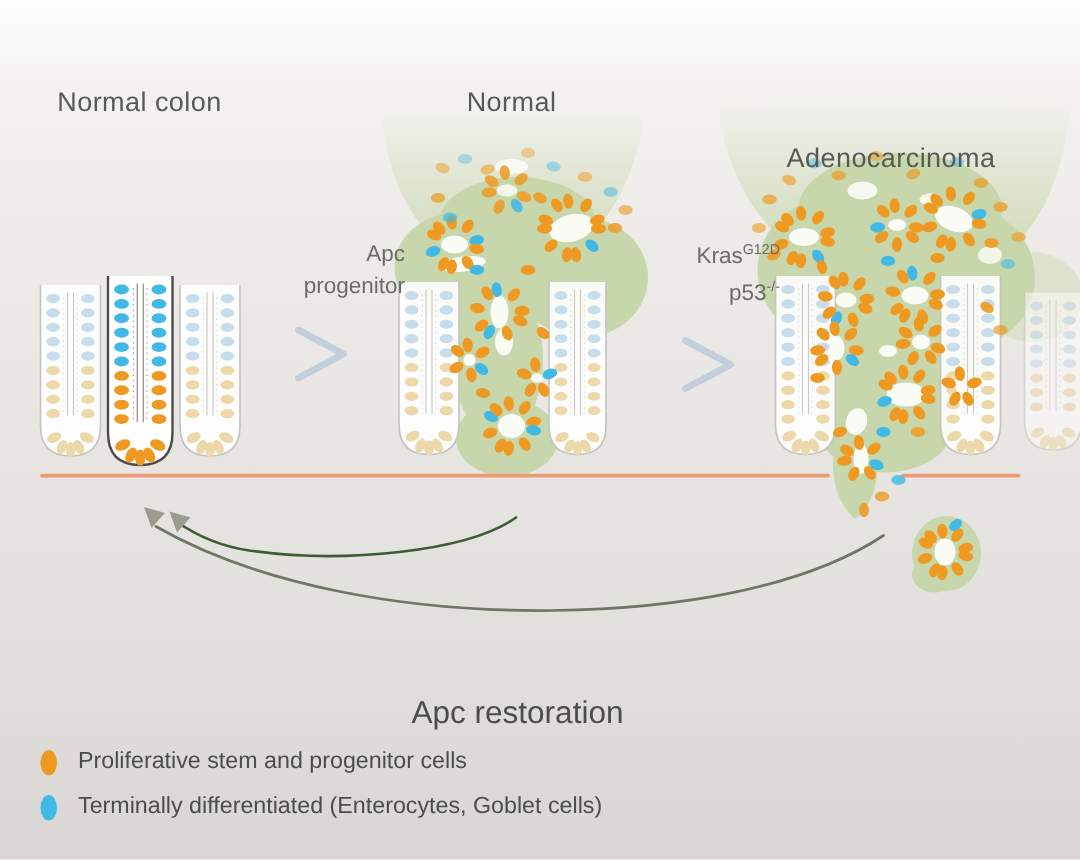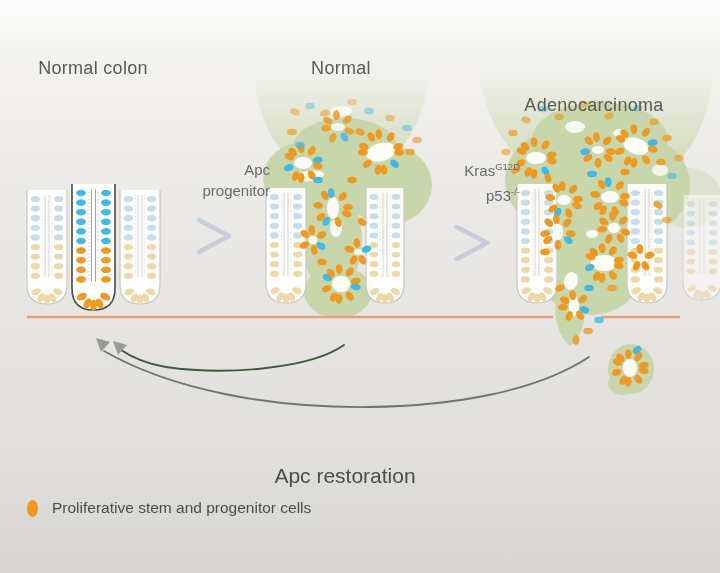--- a/index.html
+++ b/index.html
@@ -616,14 +616,18 @@
     <div><span>p53</span><sup>-/-</sup></div>
   </div>
 
   <div class="txt restore">Apc restoration</div>
 
   <div class="txt legend">
     <div class="lrow">
       <span class="oval o-orange"></span>
       <span class="ltext">Proliferative stem and progenitor cells</span>
     </div>
+    <div class="lrow">
+      <span class="oval o-blue"></span>
+      <span class="ltext">Terminally differentiated (Enterocytes, Goblet cells)</span>
+    </div>
   </div>
 </div>
 
 </body></html>

